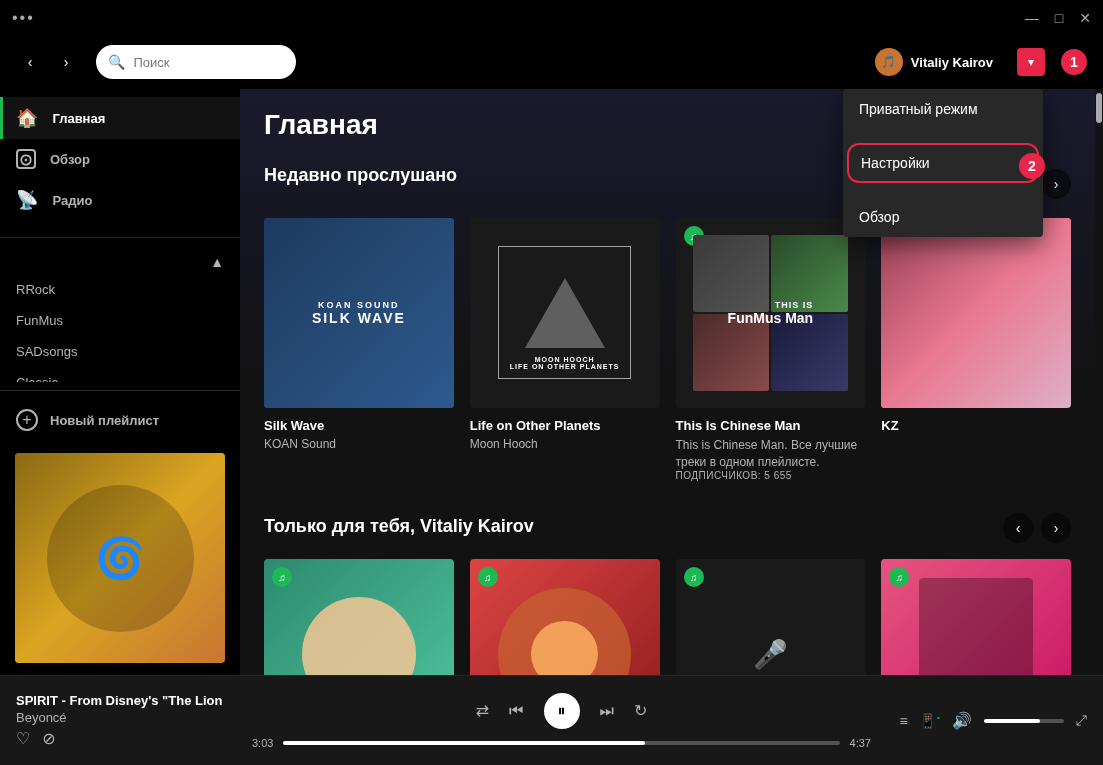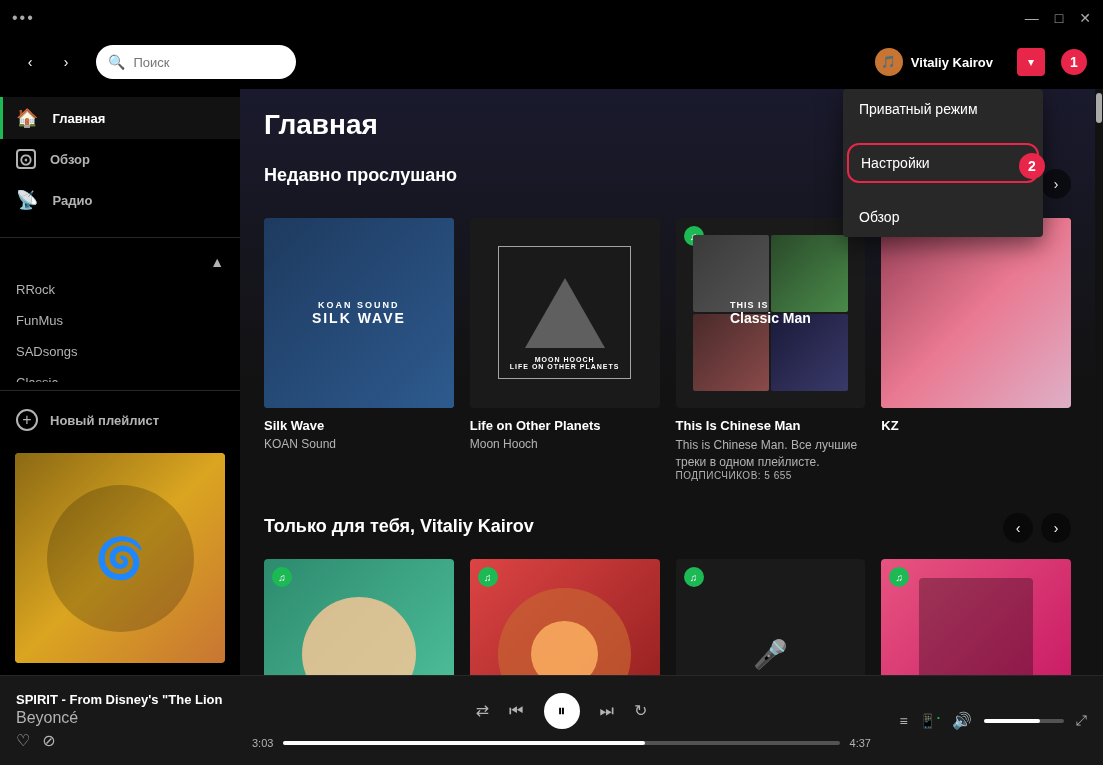--- a/index.html
+++ b/index.html
@@ -339,21 +339,21 @@
       padding: 0 16px;
       flex-shrink: 0;
       gap: 16px;
     }
     .player-track {
       flex: 0 0 220px;
       display: flex;
       flex-direction: column;
     }
     .player-track-title { font-size: 13px; color: #fff; font-weight: 600; }
-    .player-track-artist { font-size: 16px; color: #b3b3b3; margin-top: 2px; }
+    .player-track-artist { font-size: 13px; color: #b3b3b3; margin-top: 2px; }
     .player-track-icons { display: flex; gap: 12px; margin-top: 4px; }
     .player-icon { color: #b3b3b3; font-size: 16px; cursor: pointer; }
 
     .player-controls {
       flex: 1;
       display: flex;
       flex-direction: column;
       align-items: center;
       gap: 8px;
     }
@@ -564,23 +564,23 @@
         <div class="card">
           <div class="card-image" style="background:#1a1a1a;position:relative;">
             <div class="spotify-badge">♫</div>
             <div style="position:absolute;inset:0;display:flex;align-items:center;justify-content:center;flex-direction:column;gap:4px;">
               <div style="display:flex;gap:2px;flex-wrap:wrap;width:90%;justify-content:center;">
                 <div style="width:45%;aspect-ratio:1;background:linear-gradient(135deg,#3a3a3a,#555);border-radius:2px;"></div>
                 <div style="width:45%;aspect-ratio:1;background:linear-gradient(135deg,#2a4a2a,#4a8a4a);border-radius:2px;"></div>
                 <div style="width:45%;aspect-ratio:1;background:linear-gradient(135deg,#4a2a2a,#8a4a4a);border-radius:2px;"></div>
                 <div style="width:45%;aspect-ratio:1;background:linear-gradient(135deg,#1a1a3a,#3a3a6a);border-radius:2px;"></div>
               </div>
-              <div style="position:absolute;top:50%;left:50%;transform:translate(-50%,-50%);text-align:left;">
+              <div style="position:absolute;top:50%;left:50%;transform:translate(-50%,-50%);text-align:right;">
                 <div style="font-size:9px;color:#fff;font-weight:900;letter-spacing:1px;">THIS IS</div>
-                <div style="font-size:14px;color:#fff;font-weight:900;">Classic Man</div>
+                <div style="font-size:14px;color:#fff;font-weight:900;">FunMus Man</div>
               </div>
             </div>
           </div>
           <div class="card-title">This Is Chinese Man</div>
           <div class="card-desc">This is Chinese Man. Все лучшие треки в одном плейлисте.</div>
           <div class="card-meta">ПОДПИСЧИКОВ: 5 655</div>
         </div>
 
         <div class="card">
           <div class="card-image kz-art" style="position:relative;">

